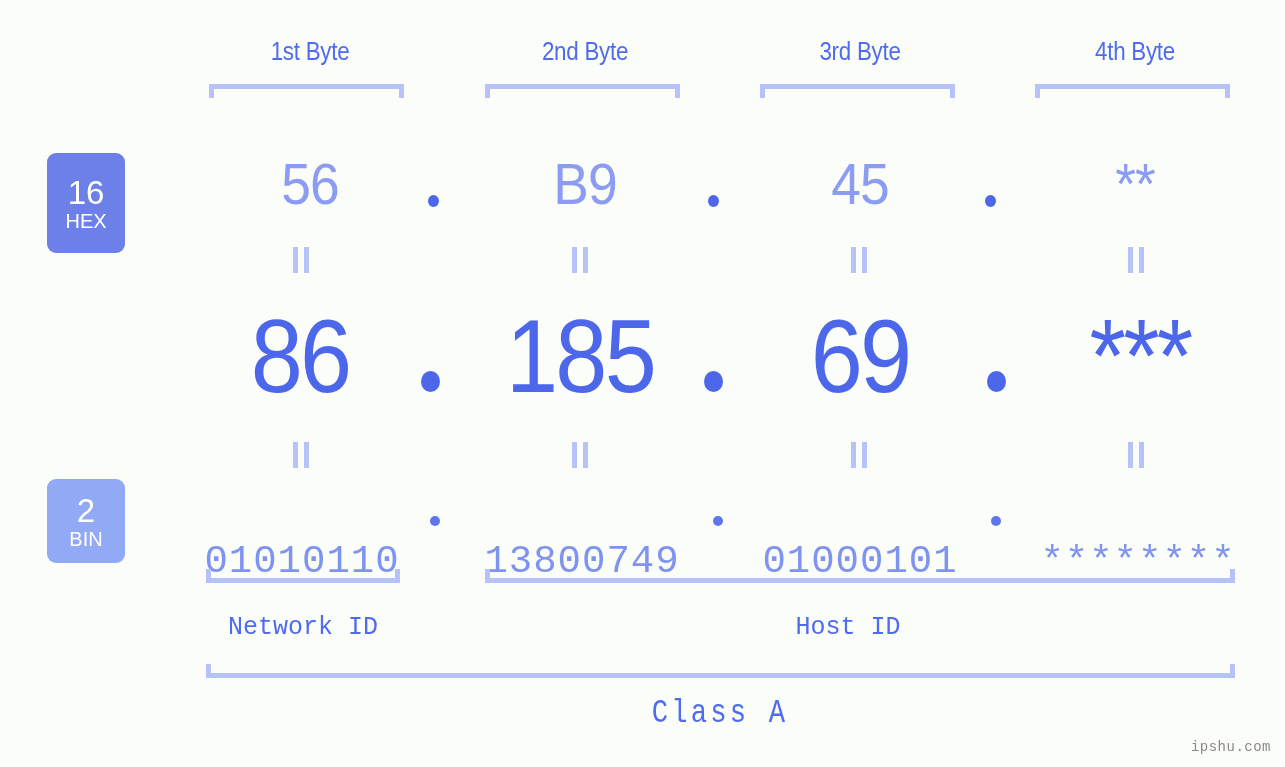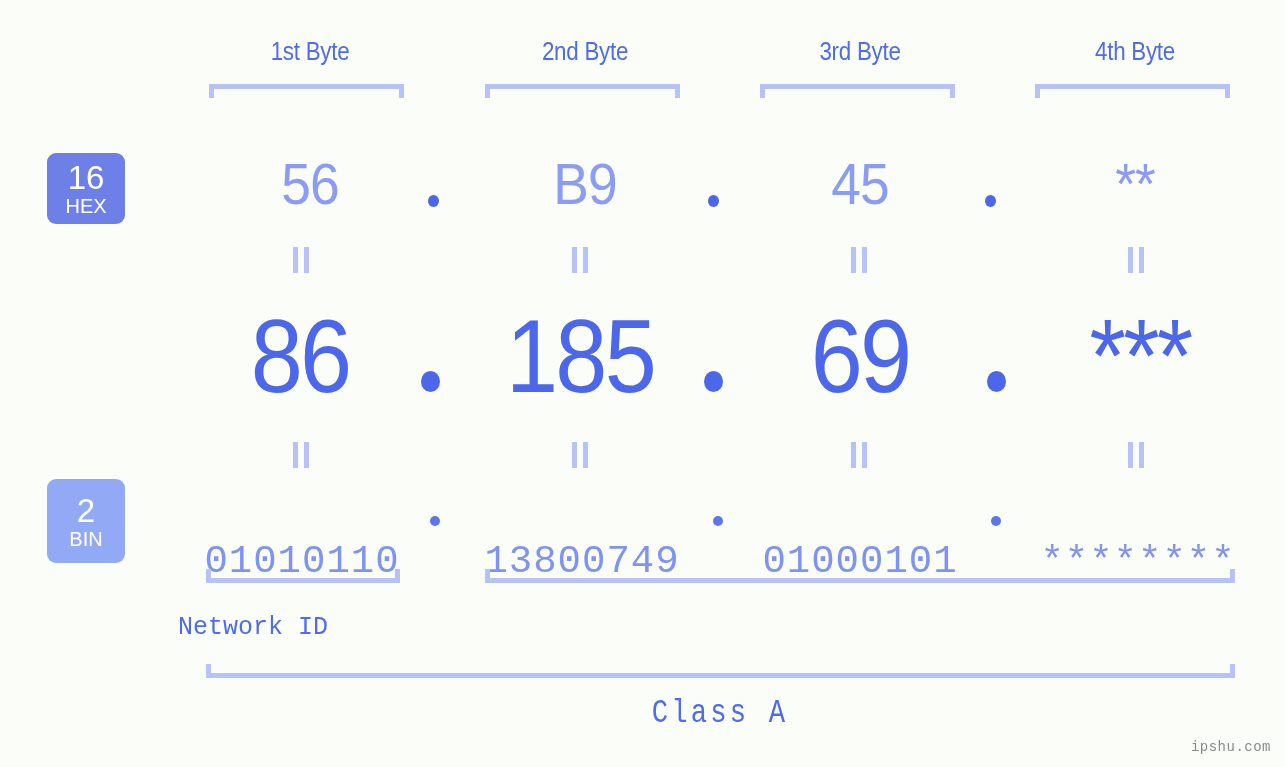--- a/index.html
+++ b/index.html
@@ -67,21 +67,21 @@
     font-size: 33px;
     font-weight: 400;
     letter-spacing: 0px;
     margin-bottom: 2px;
   }
   .badge .name {
     font-size: 20px;
     font-weight: 400;
     letter-spacing: 0px;
   }
-  #badge-hex { top: 153px; height: 71px; background: #6c80e8; }
+  #badge-hex { top: 153px; height: 100px; background: #6c80e8; }
   #badge-dec { top: 313px; height: 89px; background: #7d91f0; }
   #badge-bin { top: 479px; height: 84px; background: #92a9f5; }
 
   
   .row {
     position: absolute;
     left: 0;
     width: 1285px;
     height: 0;
   }
@@ -142,20 +142,21 @@
     height: 26px;
     background: #b6c2f8;
     display: block;
   }
   .eqmark span:first-child { left: 0; }
   .eqmark span:last-child { left: 11px; }
 
   
   .id-label {
     position: absolute;
+    text-align: center;
     font-family: "Liberation Mono", monospace;
     font-size: 25px;
     color: #4f6bf0;
     white-space: nowrap;
   }
 
   
   #class-label {
     position: absolute;
     left: 205px;
@@ -274,19 +275,20 @@
     <div class="cell" style="left:1013px; top:0; width:250px;">********</div>
   </div>
   <div class="dot dot-bin" style="left:430px; top:516px;"></div>
   <div class="dot dot-bin" style="left:713px; top:516px;"></div>
   <div class="dot dot-bin" style="left:991px; top:516px;"></div>
 
   <div class="bracket-bottom" style="left:206px; top:569px; width:194px;"></div>
   <div class="bracket-bottom" style="left:485px; top:569px; width:750px;"></div>
 
   <div class="id-label" style="left:178px; top:613px; width:250px;">Network ID</div>
+  <div class="id-label" style="left:723px; top:613px; width:250px;">Host ID</div>
 
   <div class="bracket-bottom" style="left:206px; top:664px; width:1029px;"></div>
   <div id="class-label">Class A</div>
 
   <div id="watermark">ipshu.com</div>
 
 </div>
 
 </body></html>

